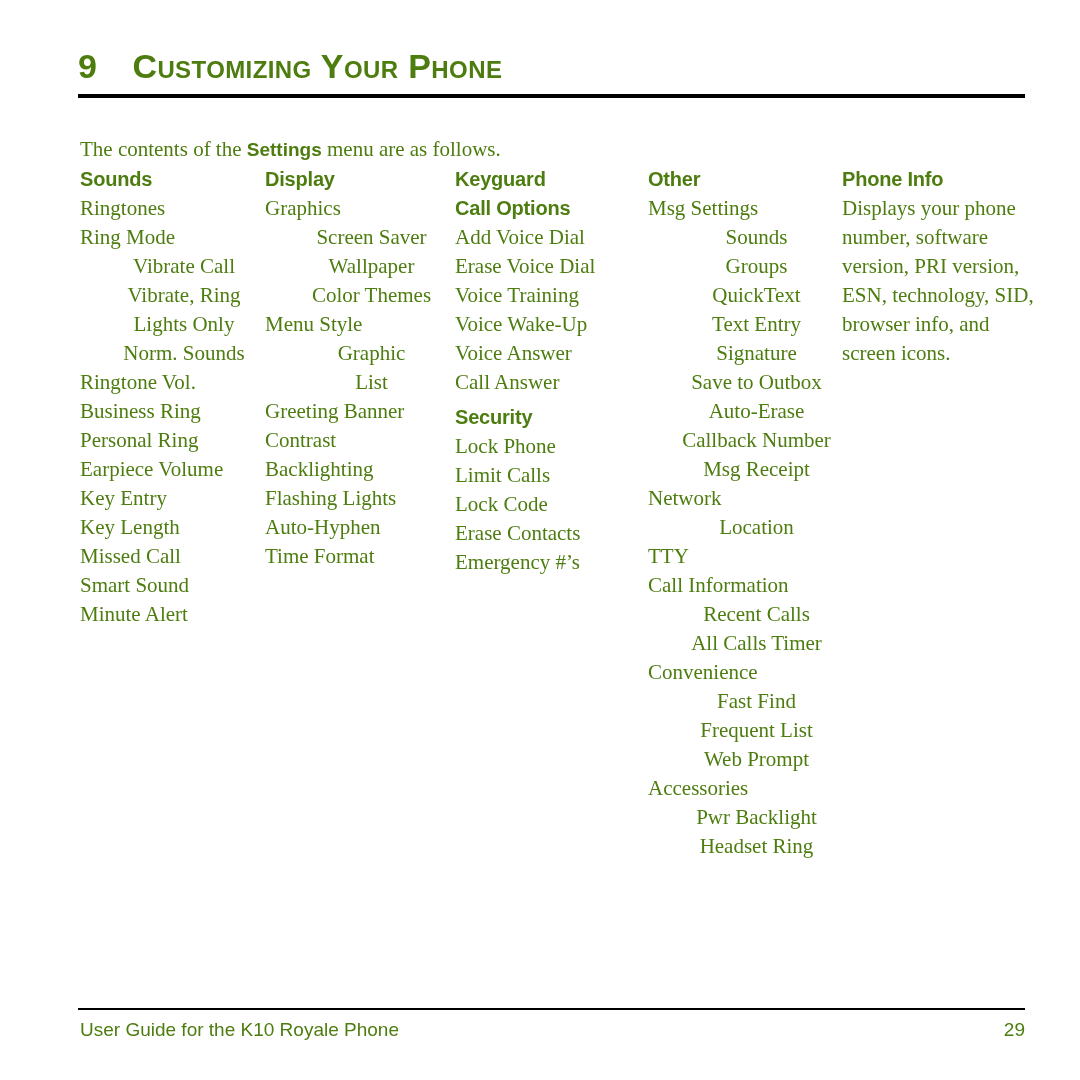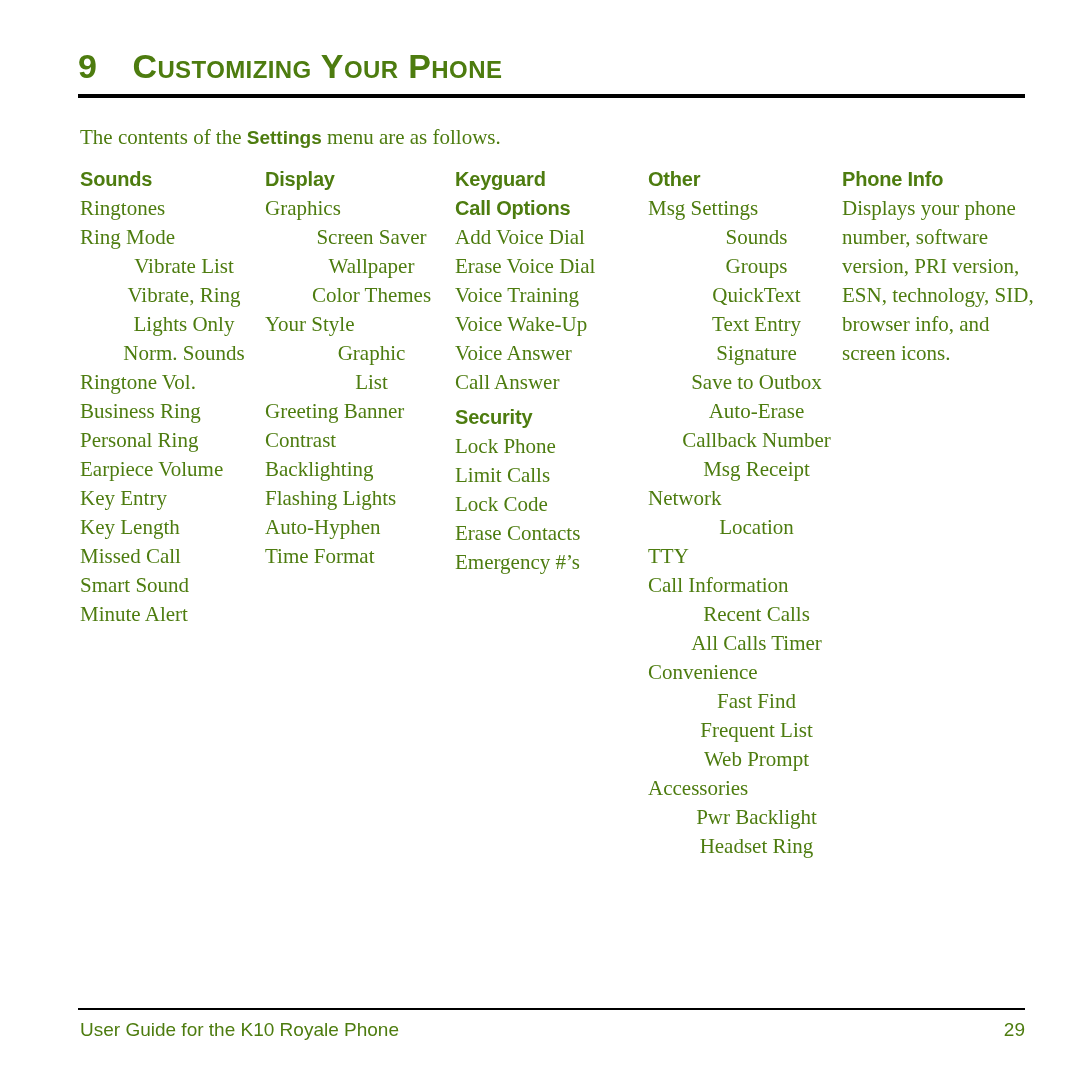--- a/index.html
+++ b/index.html
@@ -52,21 +52,21 @@
     top: 94px;
     width: 947px;
     height: 4px;
     background: #000000;
   }
 
   
   .intro {
     position: absolute;
     left: 80px;
-    top: 124px;
+    top: 136px;
     font-size: 21px;
     line-height: 26px;
     white-space: nowrap;
     text-align: right;
   }
   .intro .emph {
     font-family: "Liberation Sans", sans-serif;
     font-weight: bold;
     font-size: 19px;
   }
@@ -151,41 +151,41 @@
   </div>
   <div class="head-rule"></div>
 
   <div class="intro"><span>The contents of the </span><span class="emph">Settings</span><span> menu are as follows.</span></div>
 
   <div class="columns">
     <div class="col col-1">
         <div class="grp-head">Sounds</div>
         <div class="item lvl1">Ringtones</div>
         <div class="item lvl1">Ring Mode</div>
-        <div class="item lvl2">Vibrate List</div>
+        <div class="item lvl2">Vibrate Call</div>
         <div class="item lvl2">Vibrate, Ring</div>
         <div class="item lvl2">Lights Only</div>
         <div class="item lvl2">Norm. Sounds</div>
         <div class="item lvl1">Ringtone Vol.</div>
         <div class="item lvl1">Business Ring</div>
         <div class="item lvl1">Personal Ring</div>
         <div class="item lvl1">Earpiece Volume</div>
         <div class="item lvl1">Key Entry</div>
         <div class="item lvl1">Key Length</div>
         <div class="item lvl1">Missed Call</div>
         <div class="item lvl1">Smart Sound</div>
         <div class="item lvl1">Minute Alert</div>
       </div>
     <div class="col col-2">
         <div class="grp-head">Display</div>
         <div class="item lvl1">Graphics</div>
         <div class="item lvl2">Screen Saver</div>
         <div class="item lvl2">Wallpaper</div>
         <div class="item lvl2">Color Themes</div>
-        <div class="item lvl1">Your Style</div>
+        <div class="item lvl1">Menu Style</div>
         <div class="item lvl2">Graphic</div>
         <div class="item lvl2">List</div>
         <div class="item lvl1">Greeting Banner</div>
         <div class="item lvl1">Contrast</div>
         <div class="item lvl1">Backlighting</div>
         <div class="item lvl1">Flashing Lights</div>
         <div class="item lvl1">Auto-Hyphen</div>
         <div class="item lvl1">Time Format</div>
       </div>
     <div class="col col-3">

